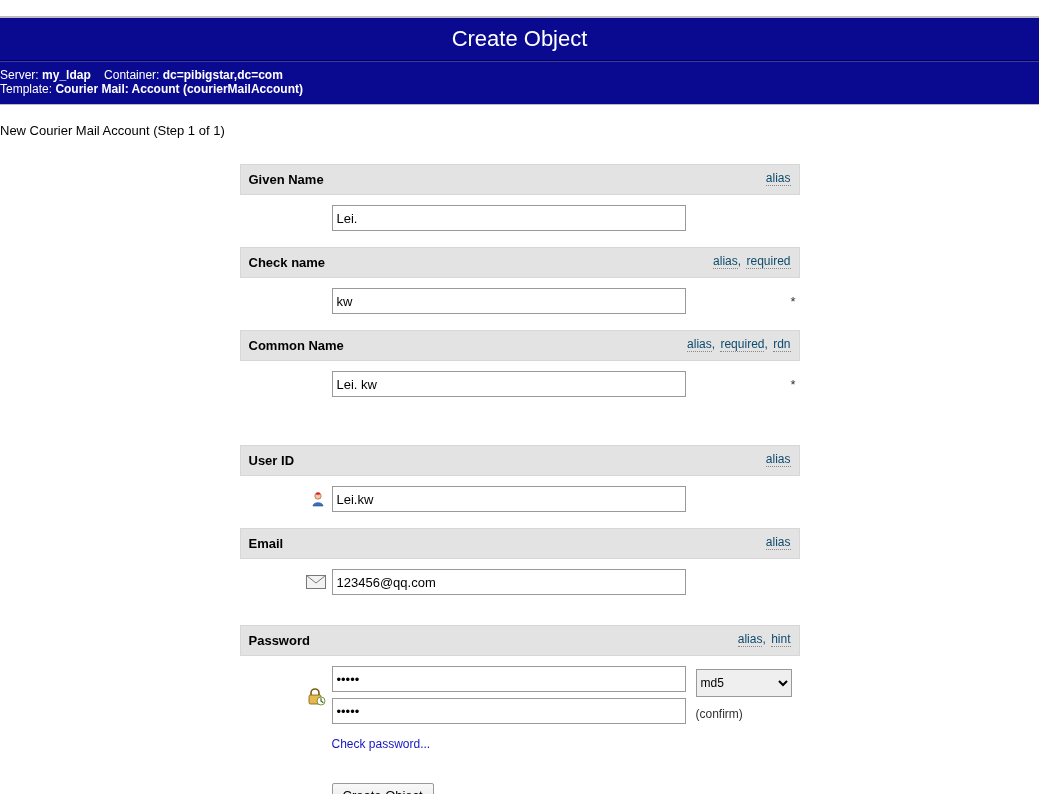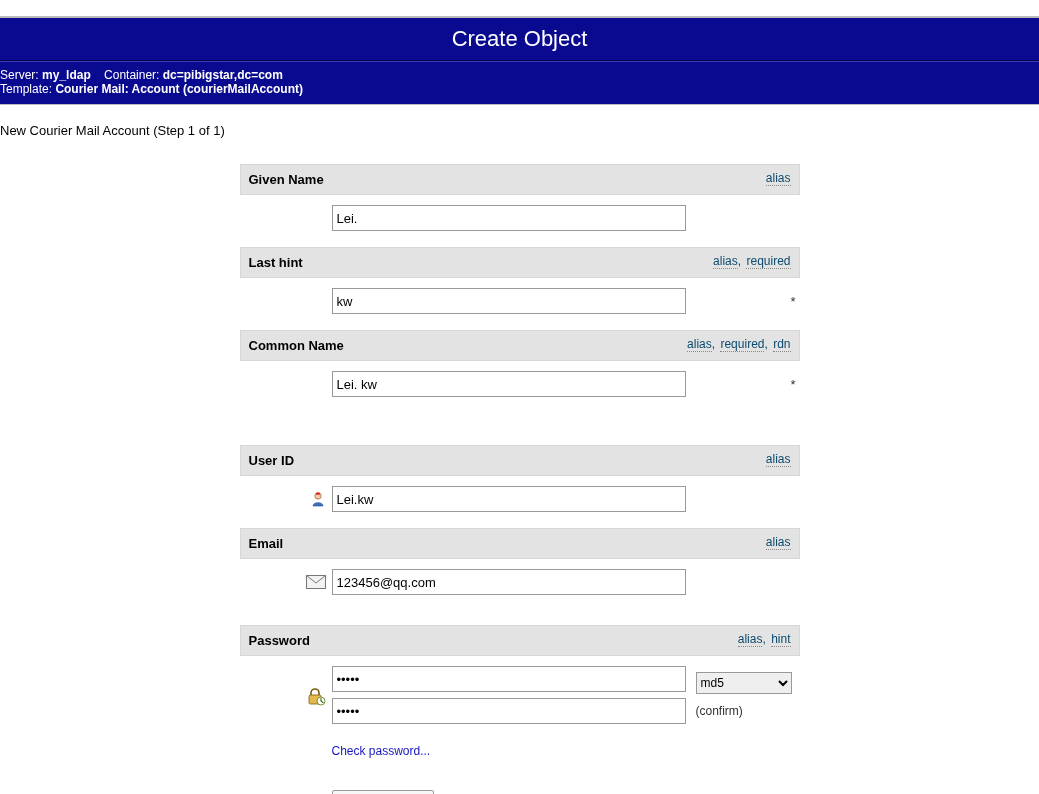--- a/index.html
+++ b/index.html
@@ -95,33 +95,33 @@
     width: 344px;
     height: 22px;
     border: 1px solid #999;
     padding: 1px 4px;
     font-size: 13px;
     box-sizing: content-box;
     font-family: Arial, sans-serif;
   }
   select {
     width: 96px;
-    height: 22px;
+    height: 28px;
     font-size: 12px;
     border: 1px solid #999;
     background: #efefef;
   }
   .asterisk {
     font-size: 13px;
     color: #333;
   }
   .gap { height: 32px; }
   .check-link {
     margin-left: 92px;
-    margin-top: 20px;
+    margin-top: 13px;
     font-size: 12px;
   }
   .check-link a {
     color: #1515c0;
     text-decoration: none;
   }
   .submit-row {
     margin-left: 92px;
     margin-top: 28px;
   }
@@ -167,21 +167,21 @@
     <div class="row">
       <div class="icon-cell"></div>
       <div class="input-cell">
         <input type="text" value="Lei." style="">
       </div>
       <div class="extra-cell"></div>
     </div>
   </div>
 
   <div class="field-header">
-    <span>Last hint</span>
+    <span>Check name</span>
     <span class="tags">
       <span>alias</span>,
       <span>required</span>
     </span>
   </div>
   <div class="field-body">
     <div class="row">
       <div class="icon-cell"></div>
       <div class="input-cell">
         <input type="text" value="kw" style="">

